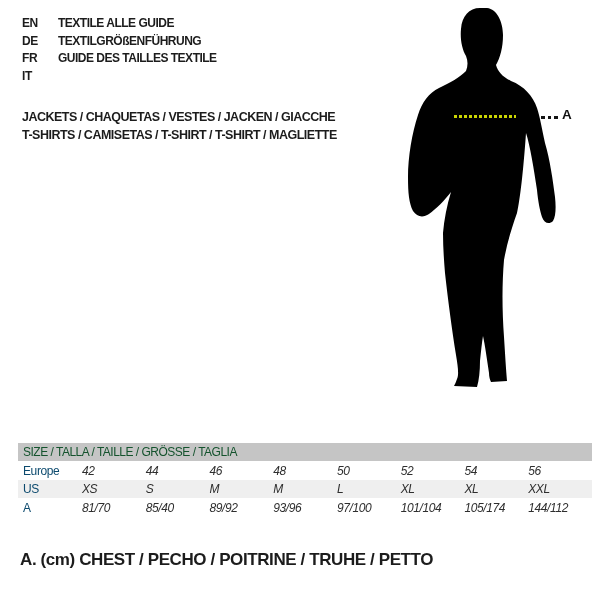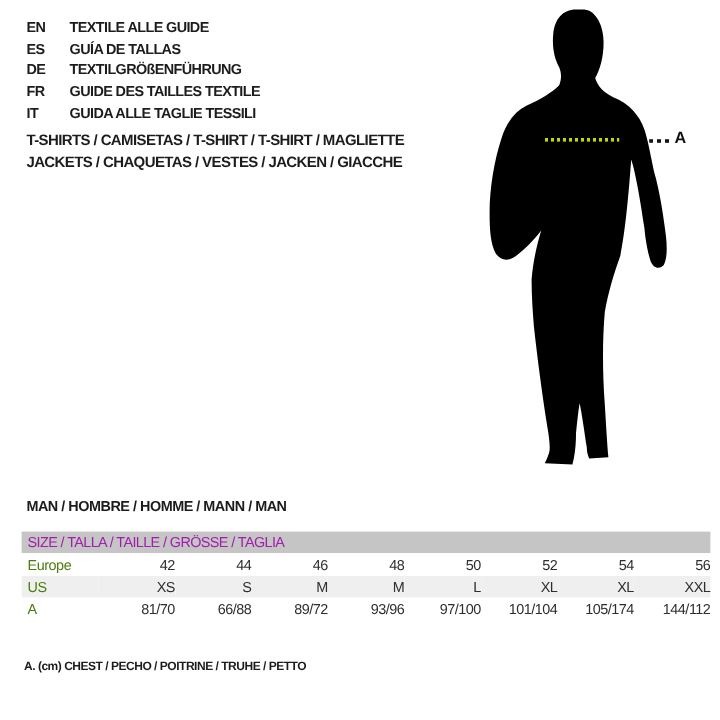--- a/index.html
+++ b/index.html
@@ -54,67 +54,62 @@
   
   .size-table {
     position: absolute; left: 18px; top: 443px; width: 574px;
     border-collapse: collapse; table-layout: fixed;
     font-size: 12px; letter-spacing: -0.4px; color: #2e2e2e;
   }
   .size-table col.label-col { width: 64px; }
   .size-table td, .size-table th { padding: 0; vertical-align: middle; }
   .size-table th.bar {
     background: #c5c5c5; height: 18px; font-weight: normal;
-    text-align: left; padding-left: 5px; color: #a21caf;
+    text-align: left; padding-left: 5px; color: #14532d;
     font-size: 12px; letter-spacing: -0.5px; white-space: nowrap;
   }
   .size-table tr.row-white { background: #ffffff; }
   .size-table tr.row-shaded { background: #efefef; }
   .size-table tr.h19 { height: 19px; }
   .size-table tr.h18 { height: 18px; }
-  .size-table td.row-label { text-align: left; padding-left: 5px; color: #4d7c0f; }
-  .size-table td.val { text-align: right; }
+  .size-table td.row-label { text-align: left; padding-left: 5px; color: #0c4a6e; }
+  .size-table td.val { text-align: left; font-style: italic; }
 
   
   .footnote {
     position: absolute; left: 20px; top: 550px;
-    font-weight: bold; font-size: 10px; letter-spacing: -0.4px; white-space: nowrap;
+    font-weight: bold; font-size: 17px; letter-spacing: -0.4px; white-space: nowrap;
   }
 </style>
 </head>
 <body>
 
 <div class="canvas">
 
   <div class="lang-list">
     <div class="lang-row">
       <span class="lang-code">EN</span>
       <span class="lang-label">TEXTILE ALLE GUIDE</span>
     </div>
     <div class="lang-row">
-      <span class="lang-code">ES</span>
-      <span class="lang-label">GUÍA DE TALLAS</span>
-    </div>
-    <div class="lang-row">
       <span class="lang-code">DE</span>
       <span class="lang-label">TEXTILGRÖßENFÜHRUNG</span>
     </div>
     <div class="lang-row">
       <span class="lang-code">FR</span>
       <span class="lang-label">GUIDE DES TAILLES TEXTILE</span>
     </div>
     <div class="lang-row">
       <span class="lang-code">IT</span>
-      <span class="lang-label">GUIDA ALLE TAGLIE TESSILI</span>
     </div>
   </div>
 
   <div class="categories">
+    <div class="category-line">JACKETS / CHAQUETAS / VESTES / JACKEN / GIACCHE</div>
     <div class="category-line">T-SHIRTS / CAMISETAS / T-SHIRT / T-SHIRT / MAGLIETTE</div>
-    <div class="category-line">JACKETS / CHAQUETAS / VESTES / JACKEN / GIACCHE</div>
   </div>
 
   <div class="figure-area">
     <svg class="silhouette-svg" viewBox="0 0 172 390" xmlns="http://www.w3.org/2000/svg" aria-hidden="true">
       <path fill="#000000" d="
         M 77,3
         C 66,3 59,11 58,24
         C 57,34 59,44 63,51
         C 65,56 65,61 63,66
         C 57,72 47,78 36,83
@@ -148,21 +143,20 @@
         C 100,72 95,67 93,60
         C 97,53 100,43 100,30
         C 100,17 94,4 84,3
         Z"></path>
     </svg>
     <div class="chest-dash"></div>
     <div class="leader-dash"></div>
     <div class="measure-a">A</div>
   </div>
 
-  <div class="section-title">MAN / HOMBRE / HOMME / MANN / MAN</div>
 
   <table class="size-table">
     <colgroup>
       <col class="label-col">
       <col>
         <col>
         <col>
         <col>
         <col>
         <col>
@@ -193,22 +187,22 @@
         <td class="val">M</td>
         <td class="val">M</td>
         <td class="val">L</td>
         <td class="val">XL</td>
         <td class="val">XL</td>
         <td class="val">XXL</td>
       </tr>
       <tr class="row-white h19">
         <td class="row-label">A</td>
         <td class="val">81/70</td>
-        <td class="val">66/88</td>
-        <td class="val">89/72</td>
+        <td class="val">85/40</td>
+        <td class="val">89/92</td>
         <td class="val">93/96</td>
         <td class="val">97/100</td>
         <td class="val">101/104</td>
         <td class="val">105/174</td>
         <td class="val">144/112</td>
       </tr>
     </tbody>
   </table>
 
   <div class="footnote">A. (cm) CHEST / PECHO / POITRINE / TRUHE / PETTO</div>

